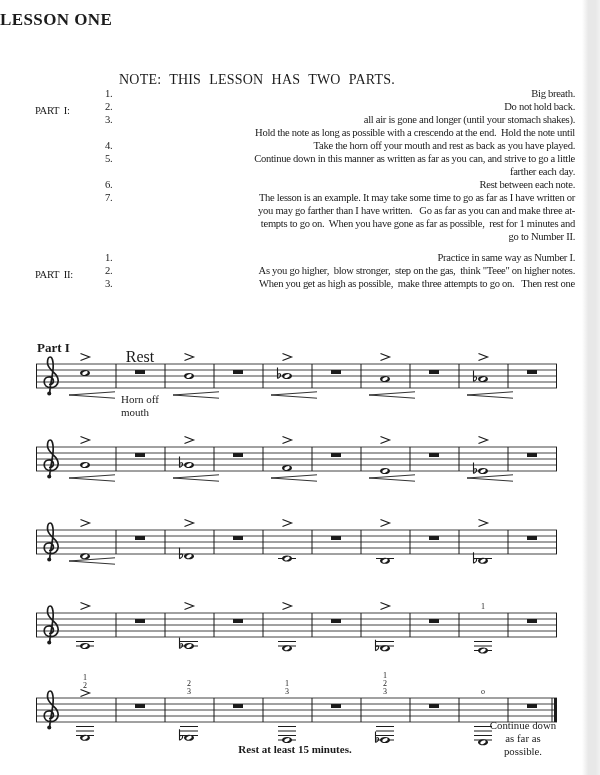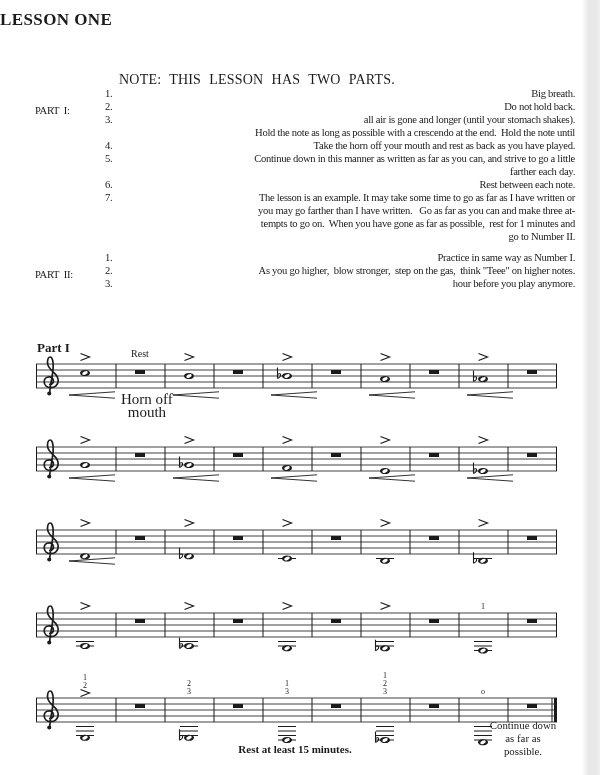--- a/index.html
+++ b/index.html
@@ -22,22 +22,22 @@
     font-size:10.6px;line-height:13px;letter-spacing:-.3px;
   }
   .part{position:relative;padding-left:70px;}
   .part+.part{margin-top:8px;}
   .part-label{position:absolute;left:0;top:17px;white-space:pre;text-align:center;}
   .item{display:flex;}
   .item .num{width:24px;flex:0 0 24px;}
   .item .lines{flex:1;text-align:right;}
   .line{white-space:pre;}
   .score-part-label{left:37px;top:340px;font-size:13px;font-weight:bold;}
-  .rest-label{left:120px;top:348px;width:40px;text-align:center;font-size:10px;}
-  .horn-label{left:121px;top:393px;font-size:15px;line-height:12.5px;text-align:center;}
+  .rest-label{left:120px;top:348px;width:40px;text-align:center;font-size:16px;}
+  .horn-label{left:121px;top:393px;font-size:11px;line-height:12.5px;}
   .footer-rest{left:180px;top:743px;width:230px;text-align:center;font-size:11px;font-weight:bold;}
   .continue-label{left:484px;top:719px;width:78px;text-align:center;font-size:10.8px;line-height:13px;}
   .scan-edge{
     position:absolute;right:0;top:0;width:18px;height:775px;z-index:0;
     background:linear-gradient(90deg,#ffffff 0%,#e8e8e8 35%,#e8e8e8 75%,#f1f1f1 100%);
   }
 </style>
 </head>
 <body>
 
@@ -404,21 +404,21 @@
         </div>
         <div class="item">
           <span class="num">2.</span>
           <div class="lines">
             <div class="line">As you go higher,  blow stronger,  step on the gas,  think "Teee" on higher notes.</div>
           </div>
         </div>
         <div class="item">
           <span class="num">3.</span>
           <div class="lines">
-            <div class="line">hour before you play anymore.</div>
+            <div class="line">When you get as high as possible,  make three attempts to go on.   Then rest one</div>
           </div>
         </div>
       </div>
     </div>
 
   <div class="txt score-part-label">Part I</div>
   <div class="txt rest-label">Rest</div>
   <div class="txt horn-label">
     <div>Horn off</div>
     <div>mouth</div>

